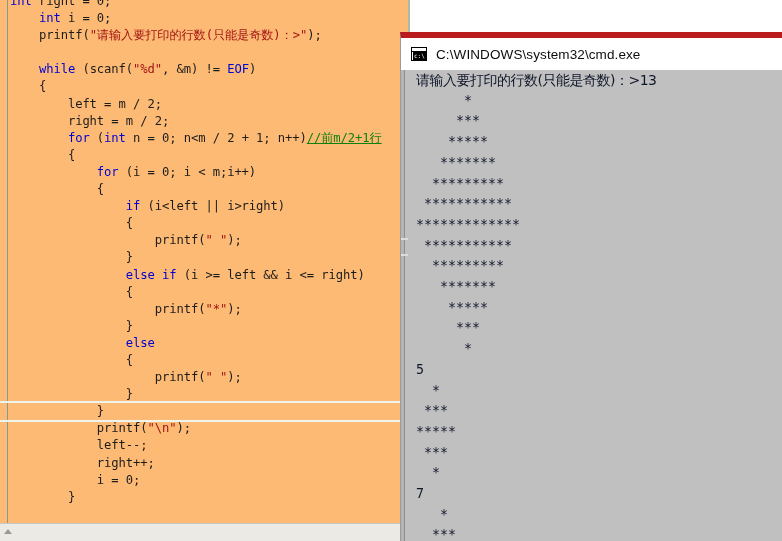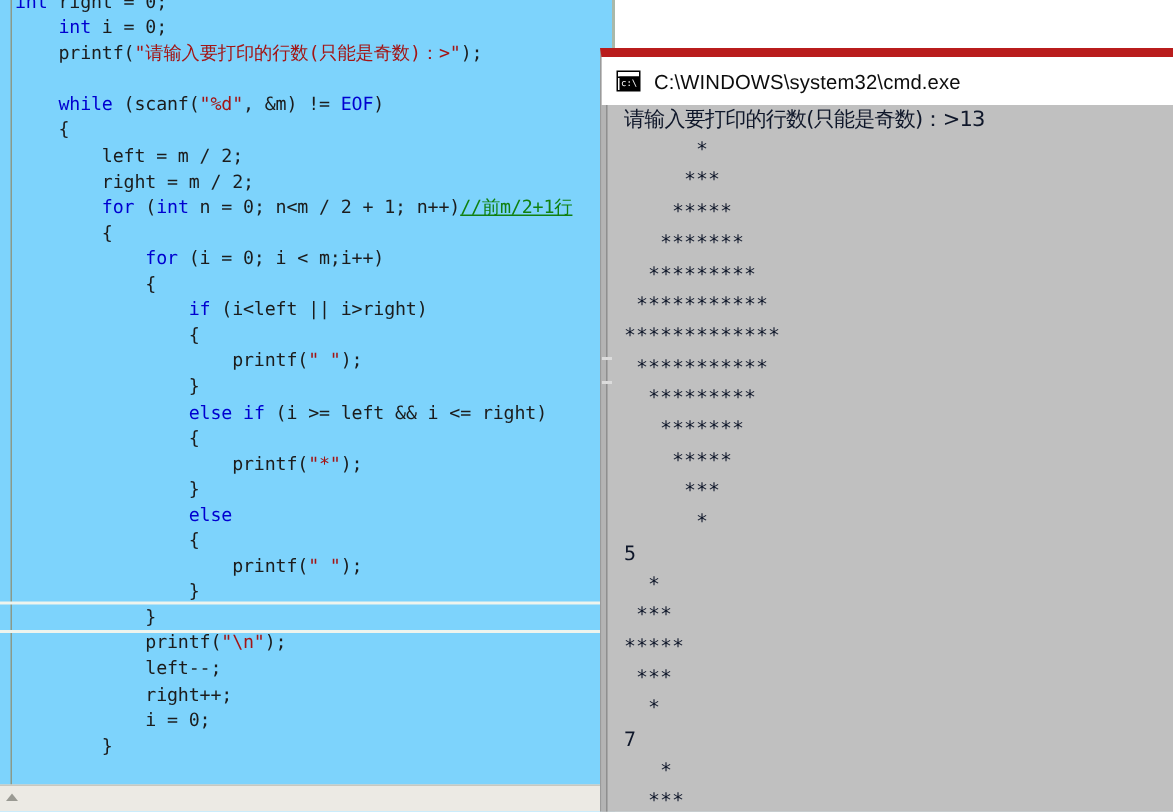--- a/index.html
+++ b/index.html
@@ -15,21 +15,21 @@
     overflow: hidden;
     font-family: "DejaVu Sans", sans-serif;
   }
 
   
   #editor {
     position: absolute;
     left: 0; top: 0;
     width: 410px;
     height: 541px;
-    background: #7dd3fc;
+    background: #fdba74;
     overflow: hidden;
   }
   #editor-gutter-line {
     position: absolute;
     left: 7px; top: 0;
     width: 1px;
     height: 524px;
     background: #8a9a8a;
   }
   #editor-bottom-strip {

